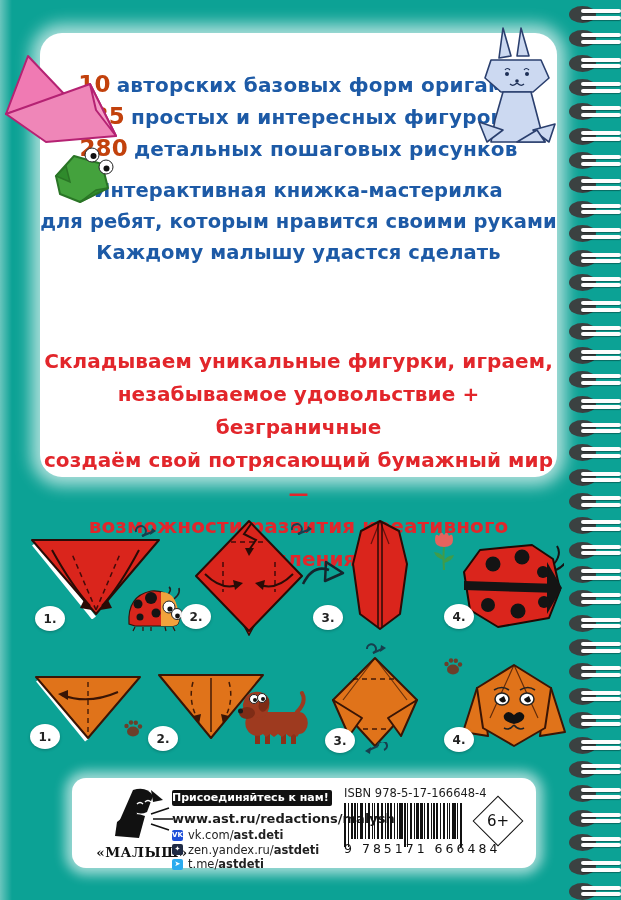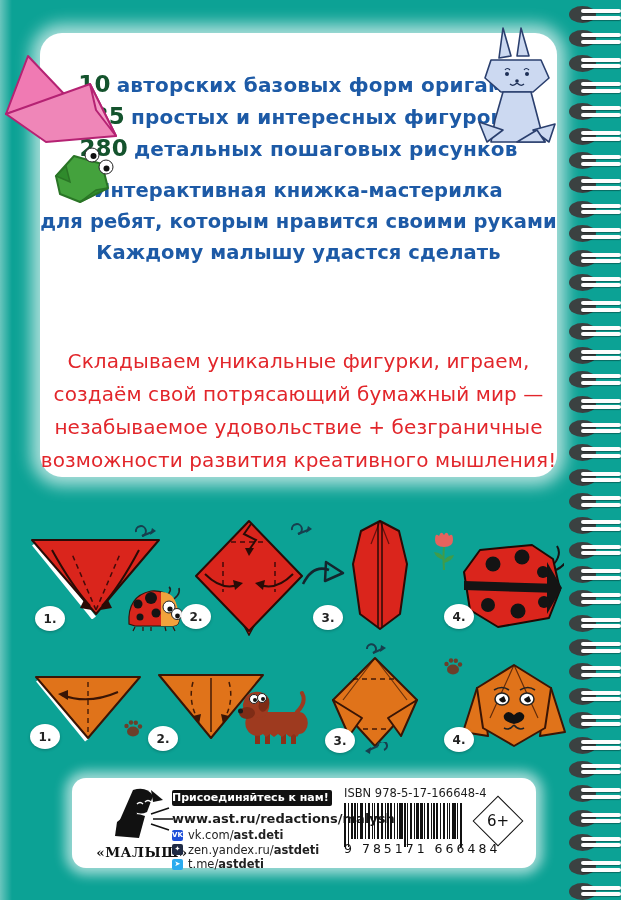--- a/index.html
+++ b/index.html
@@ -14,25 +14,25 @@
   .ring .ring-c{position:absolute;left:0;top:0;width:27px;height:17px;border-radius:50%;background:#3b4141;}
   .ring .bar{position:absolute;left:12px;right:0;height:4px;border-radius:2px;background:#fdfdfd;
     box-shadow:0 1px 1px rgba(0,0,0,.35);}
   .ring .b1{top:3px;} .ring .b2{top:9.5px;}
 
   
   .panel{position:absolute;left:40px;top:33px;width:517px;height:444px;background:#fff;border-radius:22px;
     box-shadow:0 0 16px 9px rgba(255,255,255,.65);}
   .stats{position:absolute;left:0;top:36px;width:100%;text-align:center;}
   .stat-line{line-height:31px;font-size:20px;font-weight:bold;color:#1d5aa6;letter-spacing:.2px;}
-  .stat-num{color:#14532d;font-size:23px;margin-right:6px;}
+  .stat-num{color:#c2410c;font-size:23px;margin-right:6px;}
   .intro{position:absolute;left:0;top:142px;width:100%;text-align:center;color:#1d5aa6;
     font-size:19.5px;font-weight:bold;line-height:31px;letter-spacing:.1px;}
   .highlight{position:absolute;left:0;top:312px;width:100%;text-align:center;color:#e2262b;
-    font-size:20px;font-weight:normal;line-height:33px;letter-spacing:.1px;}
+    font-size:20px;font-weight:bold;line-height:33px;letter-spacing:.1px;}
 
   .decor{position:absolute;}
 
   
   .stepnum{position:absolute;width:30px;height:25px;border-radius:50%;background:#fff;
     box-shadow:0 1px 3px rgba(0,0,0,.25);display:flex;align-items:center;justify-content:center;
     font-size:12px;font-weight:bold;color:#222;}
 
   
   .footer{position:absolute;left:72px;top:778px;width:464px;height:90px;background:#fff;border-radius:14px;
@@ -77,22 +77,22 @@
         <span class="stat-num">280</span><span>детальных пошаговых рисунков</span>
       </div>
     </div>
     <div class="intro">
       <div>Интерактивная книжка-мастерилка</div>
       <div>для ребят, которым нравится своими руками</div>
       <div>Каждому малышу удастся сделать</div>
     </div>
     <div class="highlight">
       <div>Складываем уникальные фигурки, играем,</div>
+      <div>незабываемое удовольствие + безграничные</div>
       <div>создаём свой потрясающий бумажный мир —</div>
-      <div>незабываемое удовольствие + безграничные</div>
       <div>возможности развития креативного мышления!</div>
     </div>
   </div>
 
   <svg class="decor" style="left:-2px;top:52px" width="120" height="92" viewBox="0 0 120 92">
     <polygon points="30,4 8,62 68,44" fill="#f07ab3" stroke="#b52273" stroke-width="2" stroke-linejoin="round"></polygon>
     <polygon points="8,62 92,32 118,84 48,90" fill="#ef86b8" stroke="#b52273" stroke-width="2" stroke-linejoin="round"></polygon>
     <polygon points="92,32 118,84 98,58" fill="#f49cc6" stroke="#b52273" stroke-width="2" stroke-linejoin="round"></polygon>
   </svg>
 

